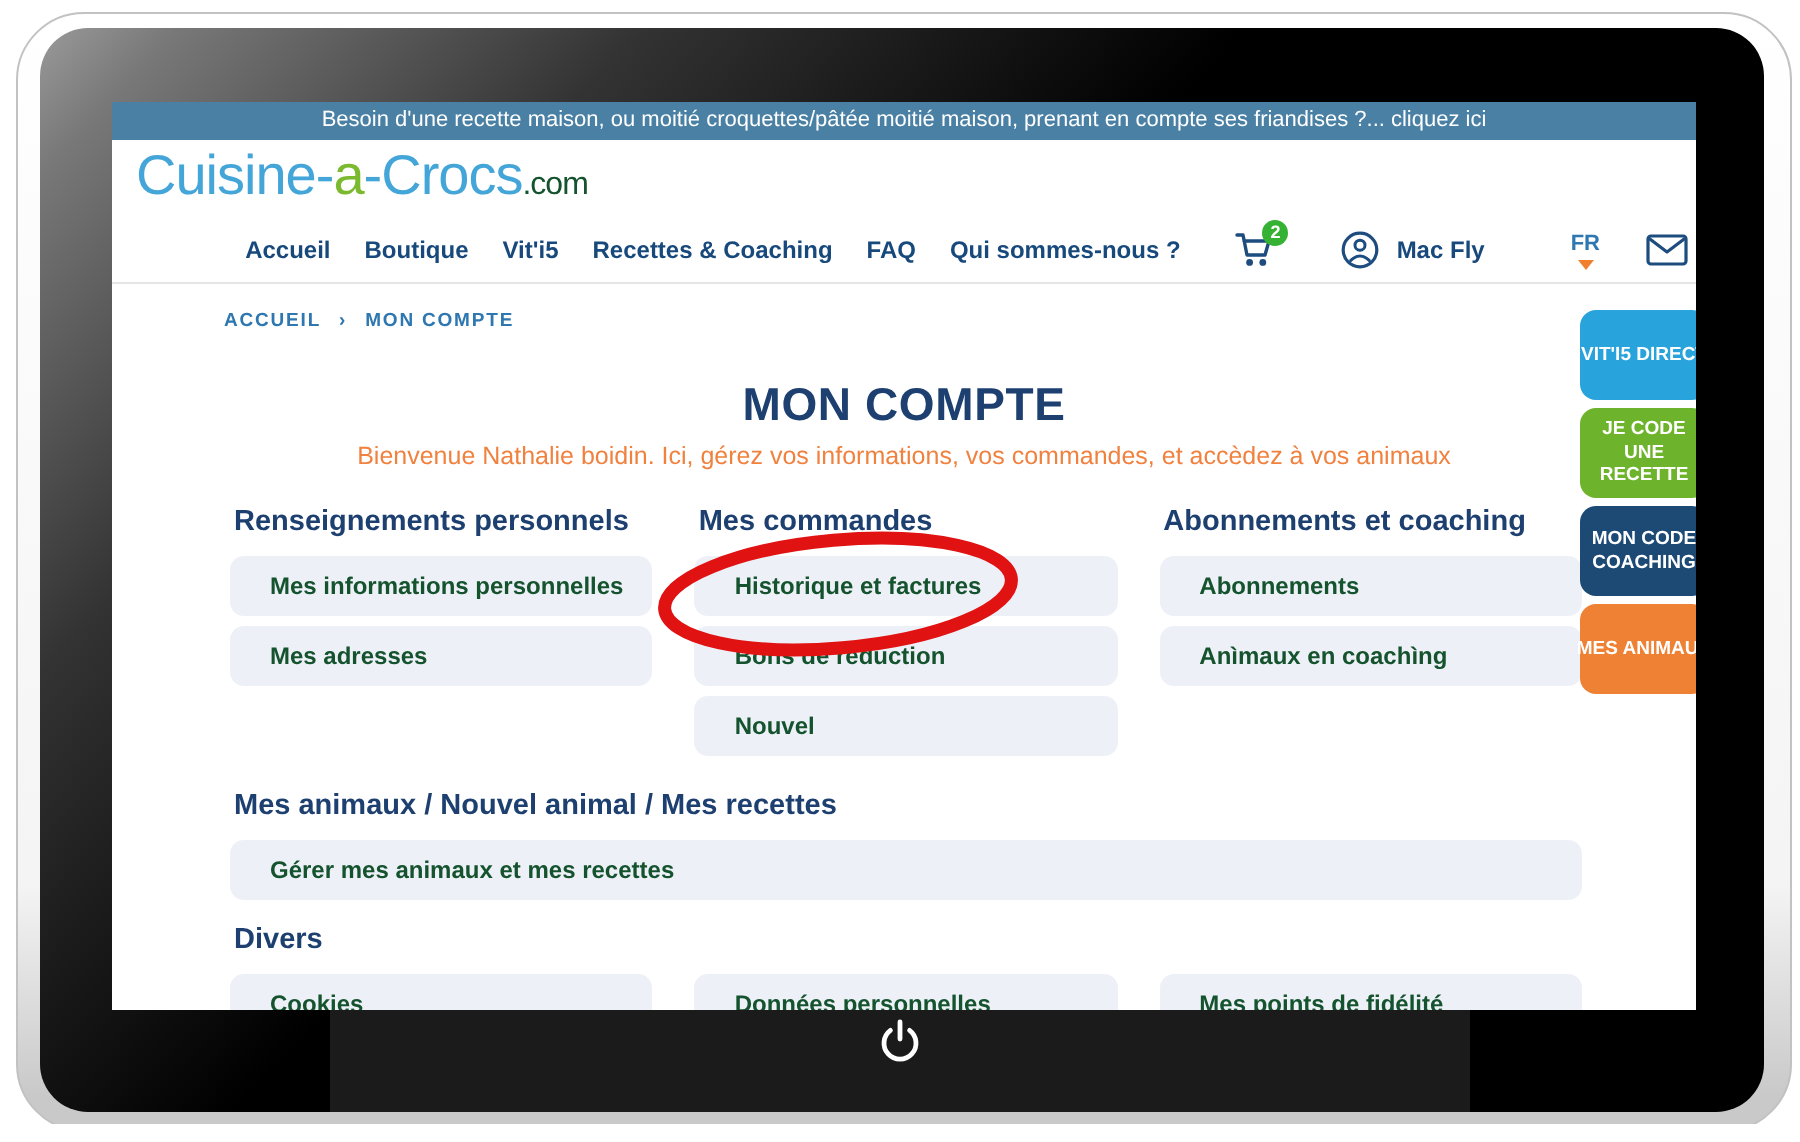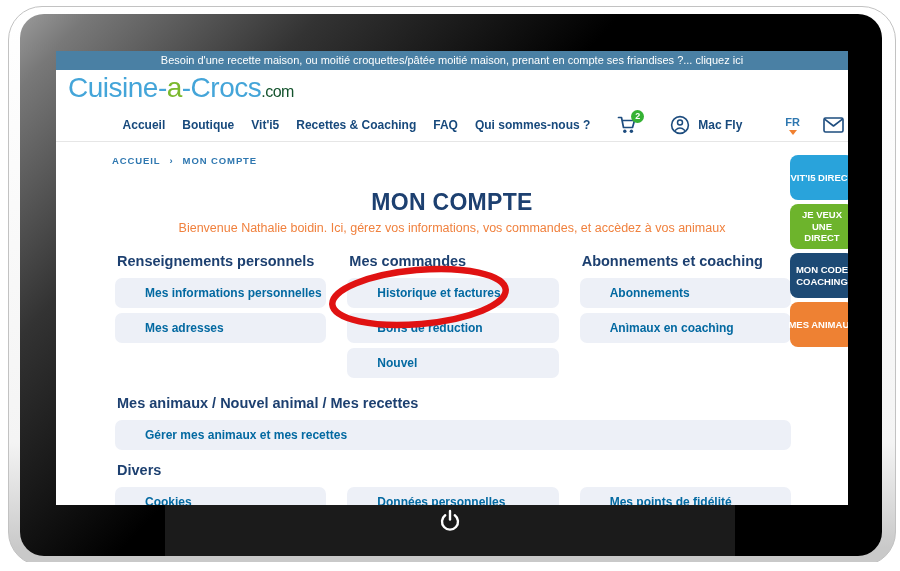--- a/index.html
+++ b/index.html
@@ -49,22 +49,22 @@
   .breadcrumb .crumb{cursor:pointer;}
 
   .title{position:absolute;left:0;top:138px;width:100%;text-align:center;
          font-size:23px;font-weight:800;color:#1d4070;letter-spacing:0.3px;}
   .welcome{position:absolute;left:0;top:170px;width:100%;text-align:center;
            font-size:12.5px;font-weight:normal;color:#f0813e;}
 
   .grid3{position:absolute;left:59px;top:202px;width:676px;display:grid;
          grid-template-columns:1fr 1fr 1fr;column-gap:21px;}
   .sec-h{font-size:14.5px;font-weight:800;color:#1d4070;height:16px;margin:0 0 9px 2px;white-space:nowrap;}
-  .btn{height:30px;line-height:30px;background:#edf0f7;border-radius:7px;color:#0369a1;
-       font-weight:bold;font-size:12px;padding-left:30px;margin-bottom:5px;cursor:pointer;
+  .btn{height:30px;line-height:30px;background:#edf0f7;border-radius:7px;color:#14532d;
+       font-weight:bold;font-size:12px;padding-left:20px;margin-bottom:5px;cursor:pointer;
        white-space:nowrap;overflow:hidden;}
   .animals{position:absolute;left:59px;top:344px;width:676px;}
   .animals .btn{margin-top:9px;margin-bottom:0;}
   .divers{position:absolute;left:59px;top:411px;width:676px;}
   .d-grid{display:grid;grid-template-columns:1fr 1fr 1fr;column-gap:21px;margin-top:8px;}
 
   .tabs{position:absolute;left:734px;top:104px;width:64px;display:flex;flex-direction:column;gap:4px;}
   .tab{height:45px;border-radius:8px;color:#fff;font-size:9.5px;font-weight:800;display:flex;
        align-items:center;justify-content:center;text-align:center;line-height:1.2;
        padding:2px 3px;box-sizing:border-box;cursor:pointer;}
@@ -168,21 +168,21 @@
       <div class="sec-h">Divers</div>
       <div class="d-grid">
         <div class="btn">Cookies</div>
         <div class="btn">Données personnelles</div>
         <div class="btn">Mes points de fidélité</div>
       </div>
     </div>
 
     <div class="tabs">
       <div class="tab nowrap" style="background-color: rgb(41, 163, 219);">VIT'I5 DIRECT</div>
-      <div class="tab" style="background-color: rgb(109, 180, 44);">JE VEUX UNE DIRECT</div>
+      <div class="tab" style="background-color: rgb(109, 180, 44);">JE CODE UNE RECETTE</div>
       <div class="tab" style="background-color: rgb(29, 74, 117);">MON CODE COACHING</div>
       <div class="tab nowrap" style="background-color: rgb(238, 129, 51);">MES ANIMAUX</div>
     </div>
 
     <svg class="annotation" viewBox="0 0 190 68">
       <ellipse cx="95" cy="34" rx="87" ry="27" fill="none" stroke-width="6.5" transform="rotate(-5 95 34)" stroke="#e01212"></ellipse>
     </svg>
 
   </div>
 

